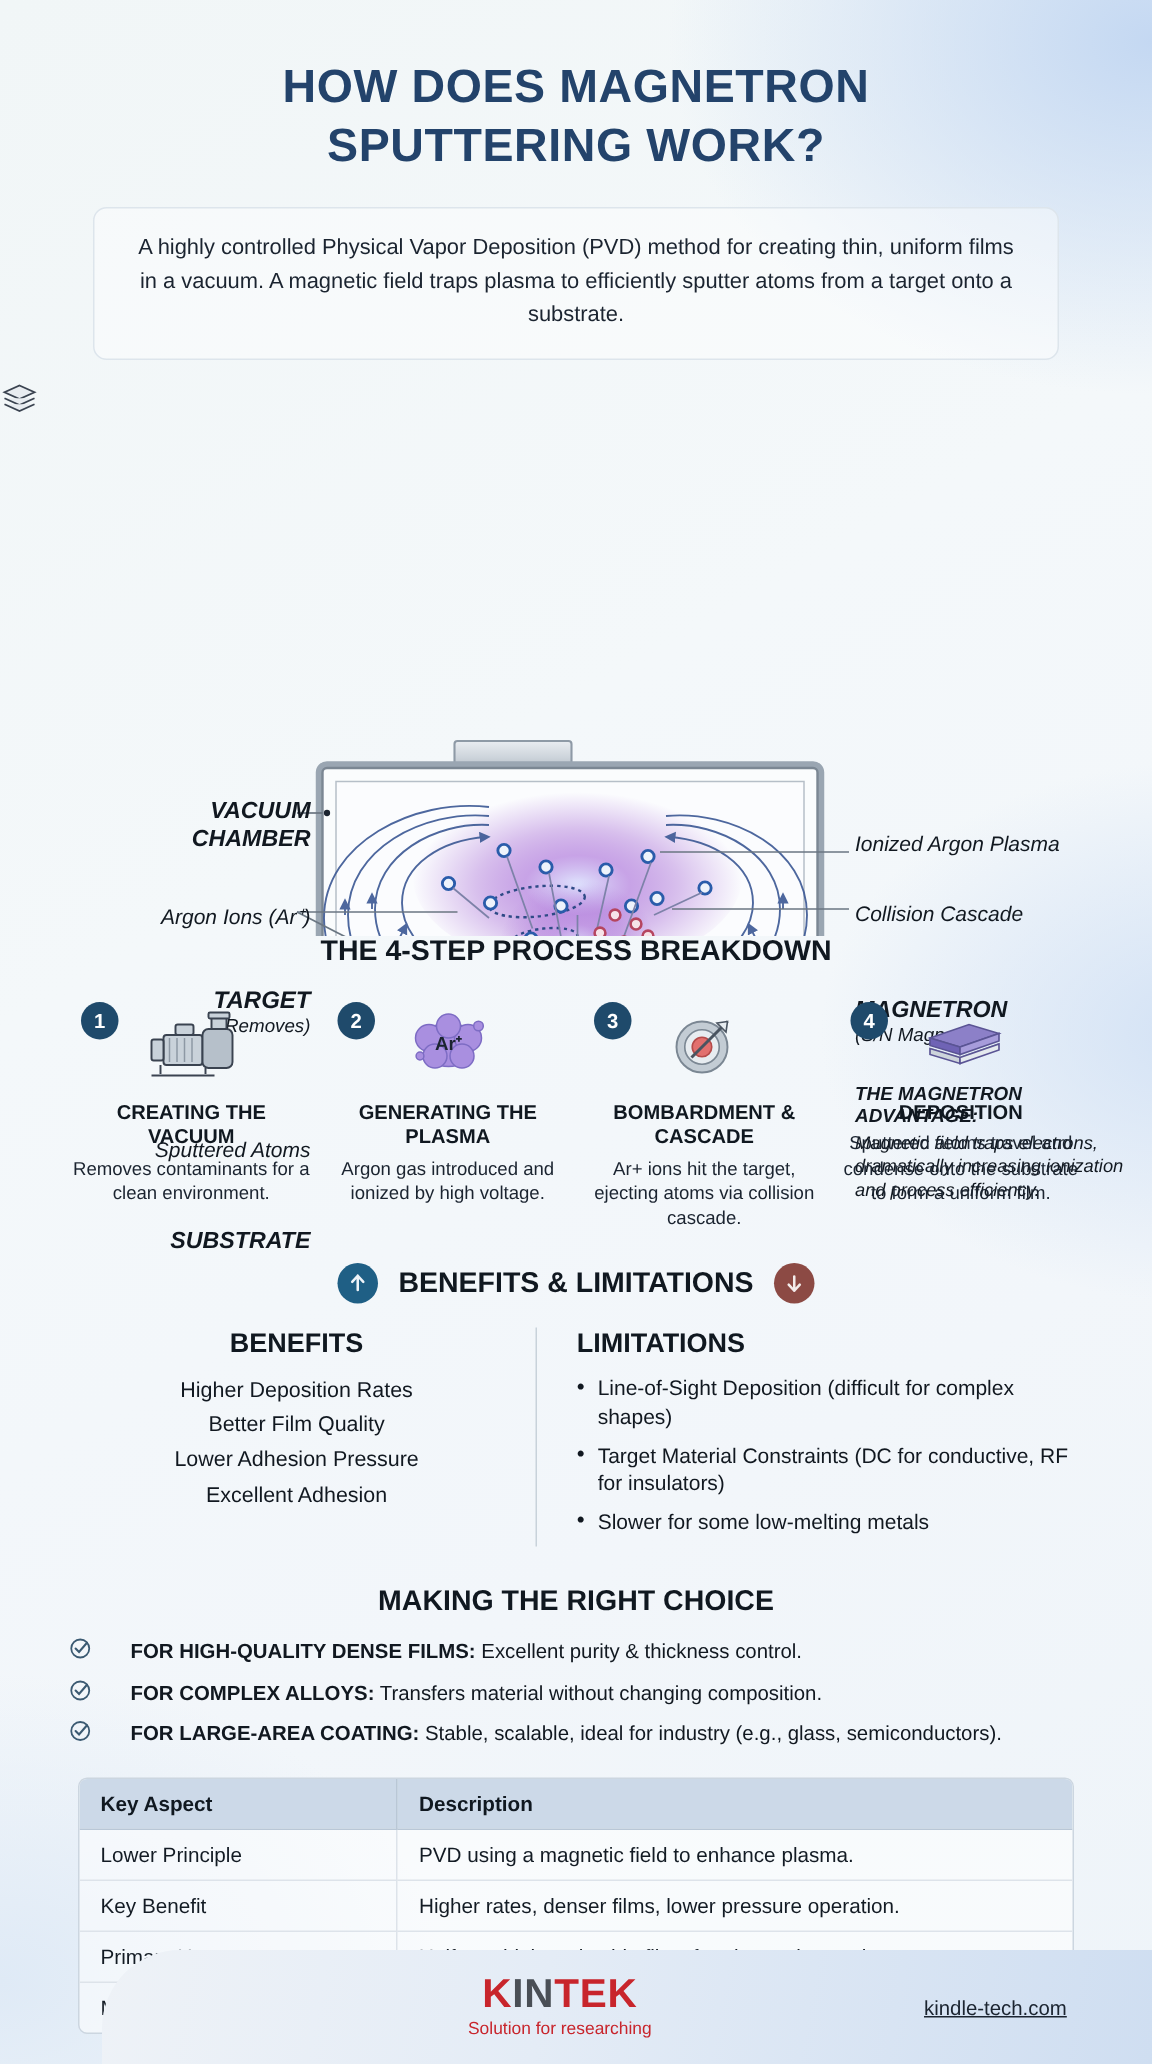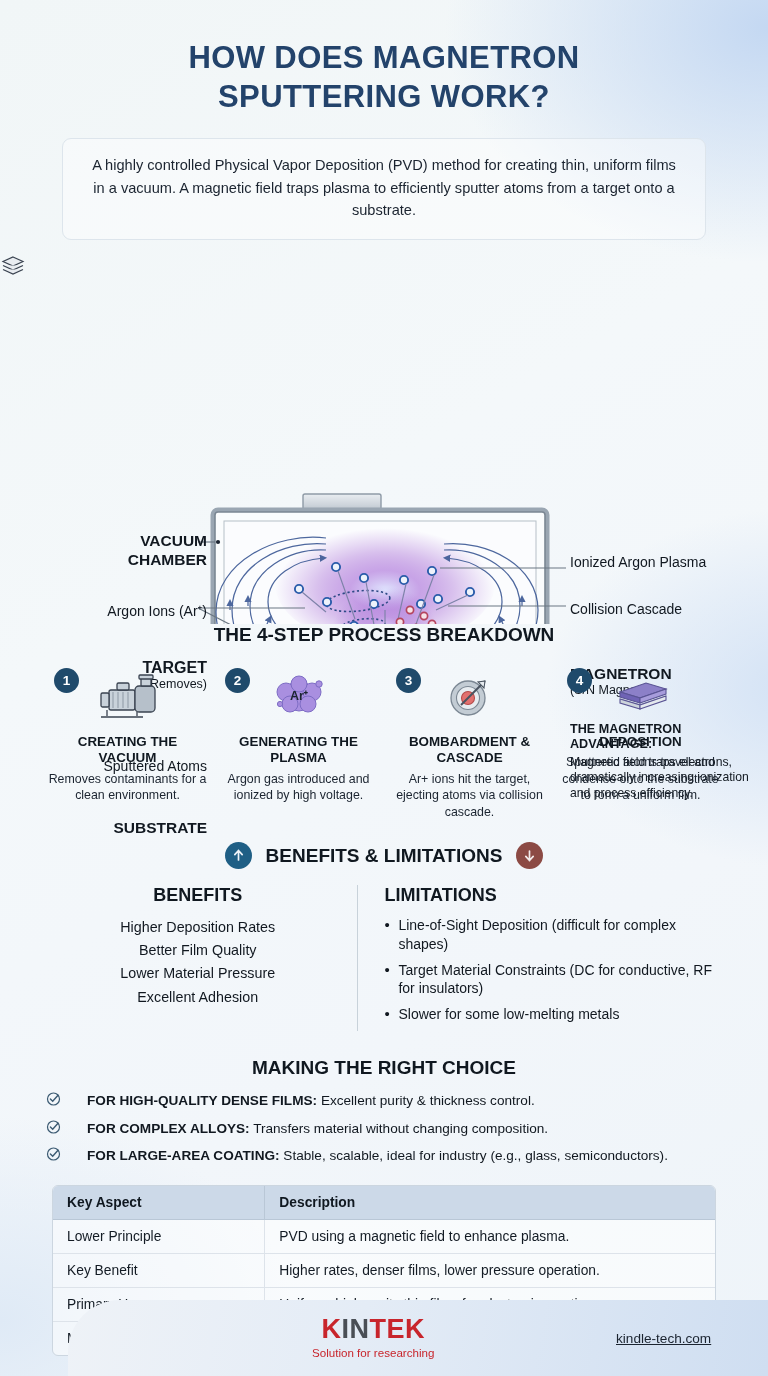--- a/index.html
+++ b/index.html
@@ -28,21 +28,21 @@
   .intro-box {
     margin: 22px 62px 0 62px;
     border: 1px solid #dde5ec; border-radius: 9px;
     background: rgba(255,255,255,0.40);
     padding: 15px 22px 17px 22px;
     text-align: center; color: #1b2430;
     font-size: 14.6px; line-height: 1.55;
   }
 
   
-  .diagram { position: relative; width: 616px; height: 370px; margin-top: 14px; }
+  .diagram { position: relative; width: 616px; height: 370px; margin-top: 14px; font-style: italic; }
   .diagram svg { position: absolute; top: 0; left: 0; }
   .dlabel { position: absolute; color: #111820; }
   .lbl-vacuum { left: 75px; top: 278px; width: 132px; text-align: right; font-size: 15.5px; font-weight: bold; line-height: 1.2; }
   .lbl-argon  { left: 45px; top: 347px; width: 162px; text-align: right; font-size: 14px; }
   .lbl-target { left: 62px; top: 405px; width: 145px; text-align: right; }
   .lbl-target .t1 { font-size: 16px; font-weight: bold; }
   .lbl-target .t2 { font-size: 12.5px; }
   .lbl-sput   { left: 45px; top: 504px; width: 162px; text-align: right; font-size: 14px; }
   .lbl-sub    { left: 62px; top: 565px; width: 145px; text-align: right; font-size: 15.5px; font-weight: bold; }
   .lbl-plasma { left: 570px; top: 300px; width: 170px; font-size: 14px; line-height: 1.25; }
@@ -474,21 +474,21 @@
           <path d="M6.5,11.5 L6.5,2 M6.5,11.5 L2.8,7.4 M6.5,11.5 L10.2,7.4" stroke="#f3eceb" stroke-width="1.7" fill="none" stroke-linecap="round"></path>
         </svg>
     </div>
   </div>
 
   <div class="bl-cols">
     <div class="bl-left">
       <div class="bl-h">BENEFITS</div>
       <div class="item">Higher Deposition Rates</div>
       <div class="item">Better Film Quality</div>
-      <div class="item">Lower Material Pressure</div>
+      <div class="item">Lower Adhesion Pressure</div>
       <div class="item">Excellent Adhesion</div>
     </div>
     <div class="bl-right">
       <div class="bl-h">LIMITATIONS</div>
       <ul>
         <li>Line-of-Sight Deposition (difficult for complex shapes)</li>
         <li>Target Material Constraints (DC for conductive, RF for insulators)</li>
         <li>Slower for some low-melting metals</li>
       </ul>
     </div>

